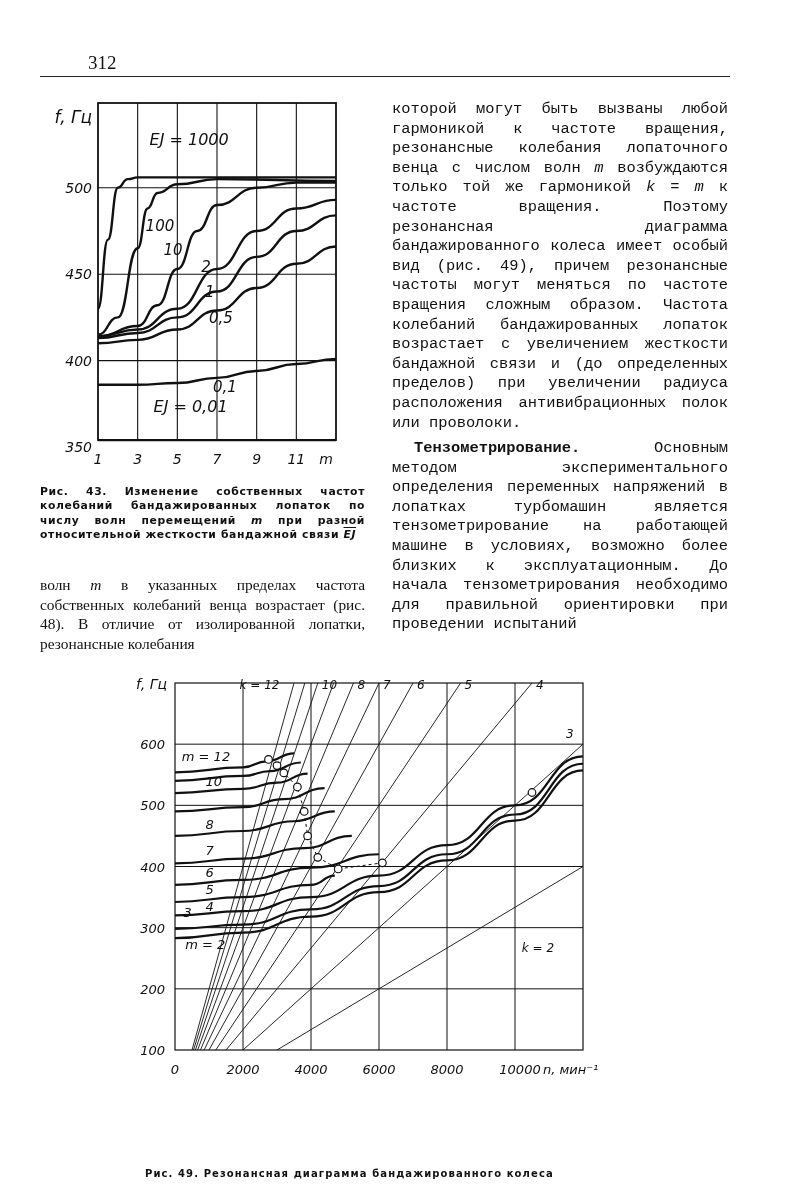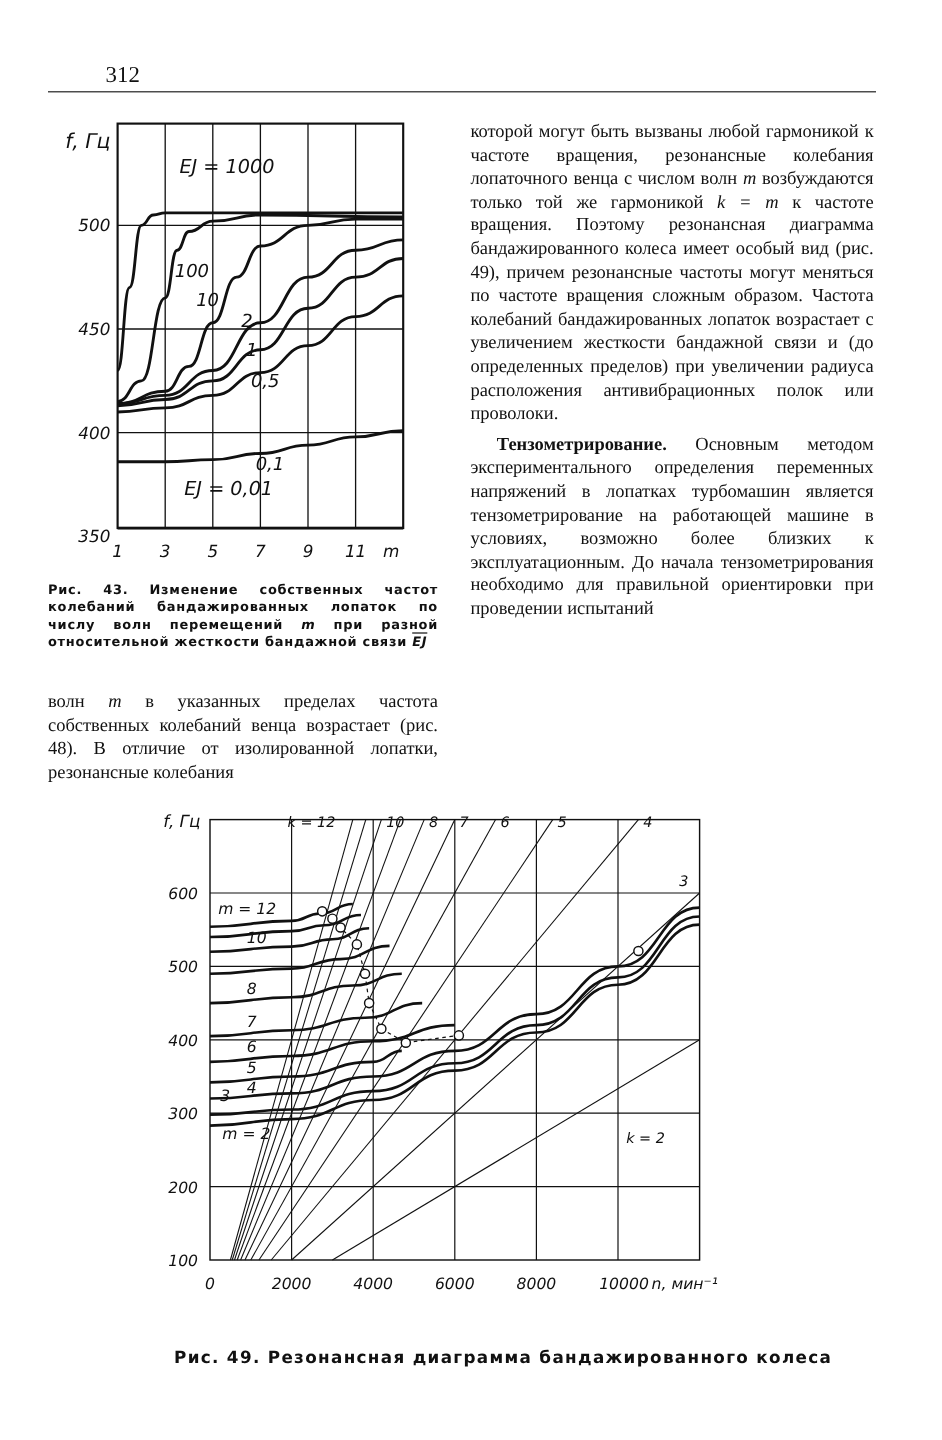--- a/index.html
+++ b/index.html
@@ -5,21 +5,21 @@
   html, body { margin:0; padding:0; background:#fff; }
   body { width:785px; height:1200px; position:relative; overflow:hidden; font-family:"Liberation Serif", serif; color:#111; }
   .header { position:absolute; left:40px; top:52px; width:690px; height:24px; border-bottom:1.5px solid #222; }
   .page-num { position:absolute; left:0; top:0; font-size:19px;margin-left:48px; }
   .running-title { position:absolute; left:220px; top:0; font-size:19px; font-style:italic; }
   .col-text { position:absolute; font-size:15.4px; line-height:19.6px; text-align:justify; }
   .col-text p { margin:0; }
   .col-text .indent { text-indent:22px; }
   .col-text .gap { margin-top:6px; }
   .caption { position:absolute; font-family:"DejaVu Sans", sans-serif; font-weight:bold; font-size:10.8px; line-height:14.4px; letter-spacing:0.6px; text-align:justify; }
-  .caption49 { position:absolute; left:145px; top:1124px; font-family:"DejaVu Sans", sans-serif; font-weight:bold; font-size:14px; letter-spacing:1.1px; white-space:nowrap; }
+  .caption49 { position:absolute; left:145px; top:1168px; font-family:"DejaVu Sans", sans-serif; font-weight:bold; font-size:10px; letter-spacing:1.1px; white-space:nowrap; }
   .bold { font-weight:bold; }
   .it { font-style:italic; }
   .ovl { text-decoration:overline; font-style:italic; }
   svg text { font-family:"DejaVu Sans", sans-serif; font-style:italic; fill:#111; }
   .tick { font-size:14px; }
 </style>
 </head>
 <body>
 
 <div class="header">
@@ -73,21 +73,21 @@
 </svg>
 
 <div class="caption" style="left:40px;top:485px;width:325px;">
   <span>Рис. 43. Изменение собственных частот колебаний бандажированных лопаток по числу волн перемещений </span><span class="it">m</span><span> при разной относительной жесткости бандажной связи </span><span class="ovl">EJ</span>
 </div>
 
 <div class="col-text" style="left:40px;top:575px;width:325px;">
   <p><span>волн </span><span class="it">m</span><span> в указанных пределах частота собственных колебаний венца возрастает (рис. 48). В отличие от изолированной лопатки, резонансные колебания</span></p>
 </div>
 
-<div class="col-text" style="left:392px;top:100px;width:336px;">
+<div class="col-text" style="left:392px;top:100px;width:336px;font-family:Liberation Mono, monospace;">
   <p><span>которой могут быть вызваны любой гармоникой к частоте вращения, резонансные колебания лопаточного венца с числом волн </span><span class="it">m</span><span> возбуждаются только той же гармоникой </span><span class="it">k = m</span><span> к частоте вращения. Поэтому резонансная диаграмма бандажированного колеса имеет особый вид (рис. 49), причем резонансные частоты могут меняться по частоте вращения сложным образом. Частота колебаний бандажированных лопаток возрастает с увеличением жесткости бандажной связи и (до определенных пределов) при увеличении радиуса расположения антивибрационных полок или проволоки.</span></p>
   <p class="indent gap"><span class="bold">Тензометрирование.</span><span> Основным методом экспериментального определения переменных напряжений в лопатках турбомашин является тензометрирование на работающей машине в условиях, возможно более близких к эксплуатационным. До начала тензометрирования необходимо для правильной ориентировки при проведении испытаний</span></p>
 </div>
 
 <svg id="fig49" width="480" height="460" style="position:absolute;left:120px;top:665px;">
   <g id="fig49-grid">
       <rect x="55" y="18" width="408" height="367" fill="none" stroke="#111" stroke-width="1.2"></rect>
       <line x1="123" y1="18" x2="123" y2="385" stroke="#111" stroke-width="1"></line>
       <line x1="191" y1="18" x2="191" y2="385" stroke="#111" stroke-width="1"></line>
       <line x1="259" y1="18" x2="259" y2="385" stroke="#111" stroke-width="1"></line>

